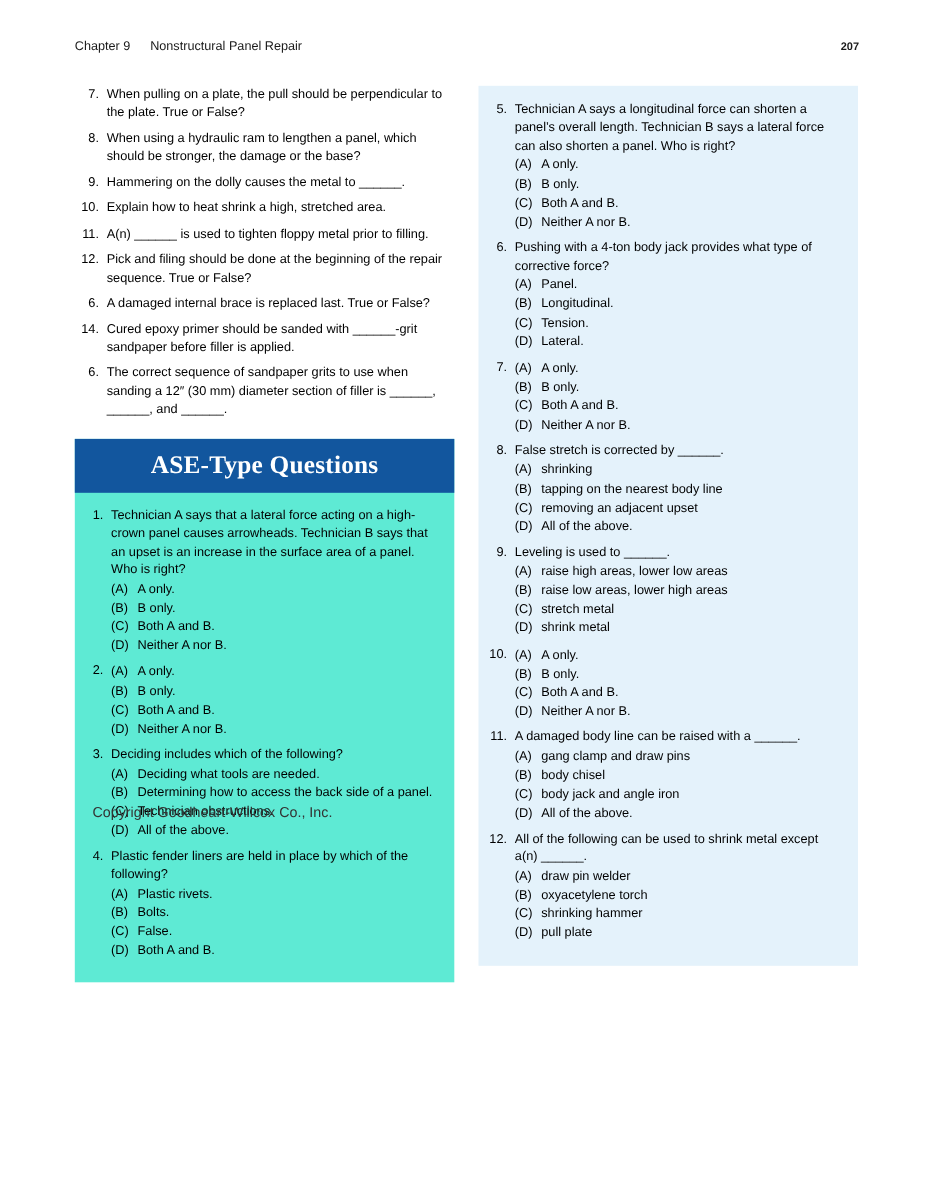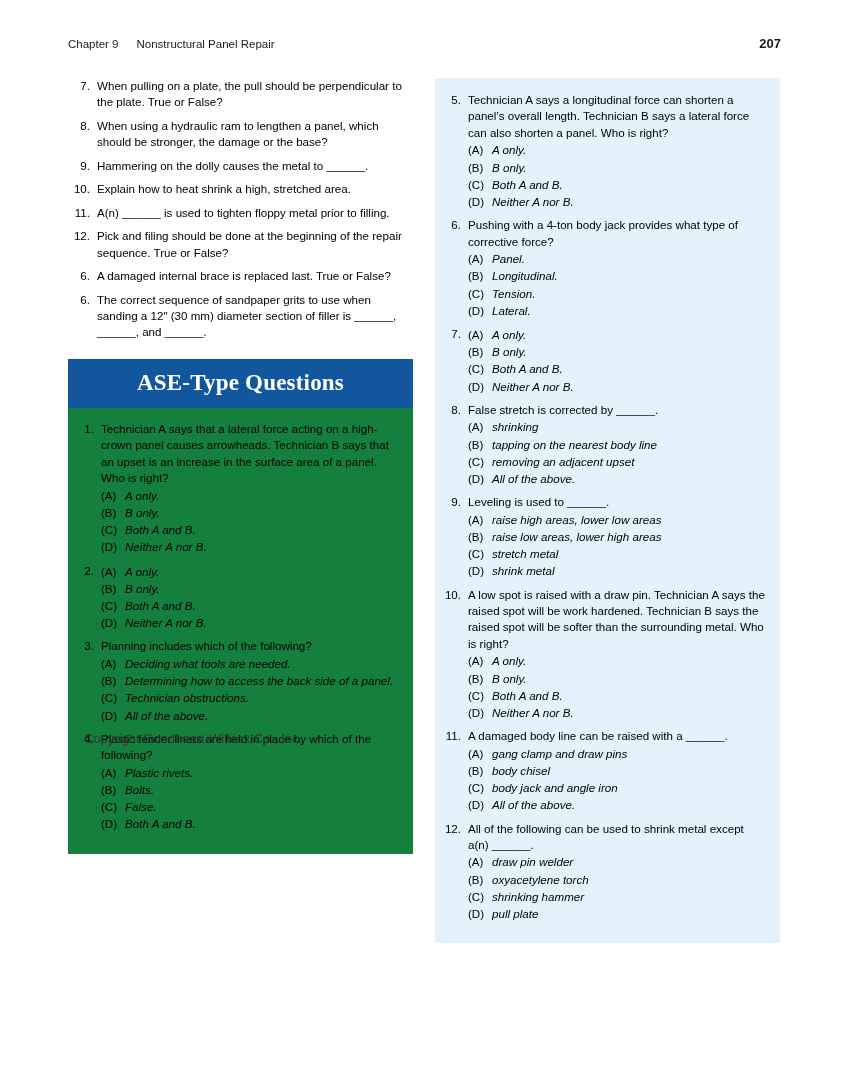--- a/index.html
+++ b/index.html
@@ -34,21 +34,21 @@
     color: #1a1a1a;
   }
   .header-left {
     display: flex;
     gap: 18px;
   }
   .header-chapter { }
   .header-title { }
   .header-page {
     font-weight: bold;
-    font-size: 13px;
+    font-size: 10px;
   }
   
   .columns {
     position: absolute;
     top: 78px;
     left: 68px;
     width: 713px;
     display: flex;
     gap: 22px;
     align-items: flex-start;
@@ -73,21 +73,21 @@
     min-width: 22px;
     text-align: right;
     padding-right: 7px;
     box-sizing: content-box;
   }
   .qtext {
     flex: 1;
   }
   
   .ase-panel {
-    background: #15803d;
+    background: #5eead4;
     margin-top: 18px;
     padding: 0 0 12px 0;
   }
   .ase-head {
     background: #12569e;
     color: #ffffff;
     text-align: center;
     font-family: "Liberation Serif", serif;
     font-weight: bold;
     font-size: 23px;
@@ -111,21 +111,20 @@
     font-size: 11.6px;
     line-height: 1.4;
     margin-top: 1px;
   }
   .clabel {
     width: 24px;
     min-width: 24px;
   }
   .ctext {
     flex: 1;
-    font-style: italic;
   }
   
   .footer {
     position: absolute;
     left: 84px;
     bottom: 32px;
     font-size: 13px;
     color: #333333;
   }
 </style>
@@ -169,20 +168,24 @@
         </li>
         <li class="qitem">
           <span class="qnum">12.</span>
           <span class="qtext">Pick and filing should be done at the beginning of the repair sequence. True or False?</span>
         </li>
         <li class="qitem">
           <span class="qnum">6.</span>
           <span class="qtext">A damaged internal brace is replaced last. True or False?</span>
         </li>
         <li class="qitem">
+          <span class="qnum">14.</span>
+          <span class="qtext">Cured epoxy primer should be sanded with ______-grit sandpaper before filler is applied.</span>
+        </li>
+        <li class="qitem">
           <span class="qnum">6.</span>
           <span class="qtext">The correct sequence of sandpaper grits to use when sanding a 12″ (30 mm) diameter section of filler is ______, ______, and ______.</span>
         </li>
       </ul>
 
       <div class="ase-panel">
         <div class="ase-head">ASE-Type Questions</div>
         <div class="ase-body">
 
           <div class="qitem">
@@ -230,21 +233,21 @@
                   <span class="clabel">(D)</span>
                   <span class="ctext">Neither A nor B.</span>
                 </li>
               </ul>
             </span>
           </div>
 
           <div class="qitem">
             <span class="qnum">3.</span>
             <span class="qtext">
-              <span>Planning includes which of the following?</span>
+              <span>Deciding includes which of the following?</span>
               <ul class="choices">
                 <li class="choice">
                   <span class="clabel">(A)</span>
                   <span class="ctext">Deciding what tools are needed.</span>
                 </li>
                 <li class="choice">
                   <span class="clabel">(B)</span>
                   <span class="ctext">Determining how to access the back side of a panel.</span>
                 </li>
                 <li class="choice">
@@ -411,21 +414,20 @@
                 <span class="clabel">(D)</span>
                 <span class="ctext">shrink metal</span>
               </li>
             </ul>
           </span>
         </div>
 
         <div class="qitem">
           <span class="qnum">10.</span>
           <span class="qtext">
-            <span>A low spot is raised with a draw pin. Technician A says the raised spot will be work hardened. Technician B says the raised spot will be softer than the surrounding metal. Who is right?</span>
             <ul class="choices">
               <li class="choice">
                 <span class="clabel">(A)</span>
                 <span class="ctext">A only.</span>
               </li>
               <li class="choice">
                 <span class="clabel">(B)</span>
                 <span class="ctext">B only.</span>
               </li>
               <li class="choice">

